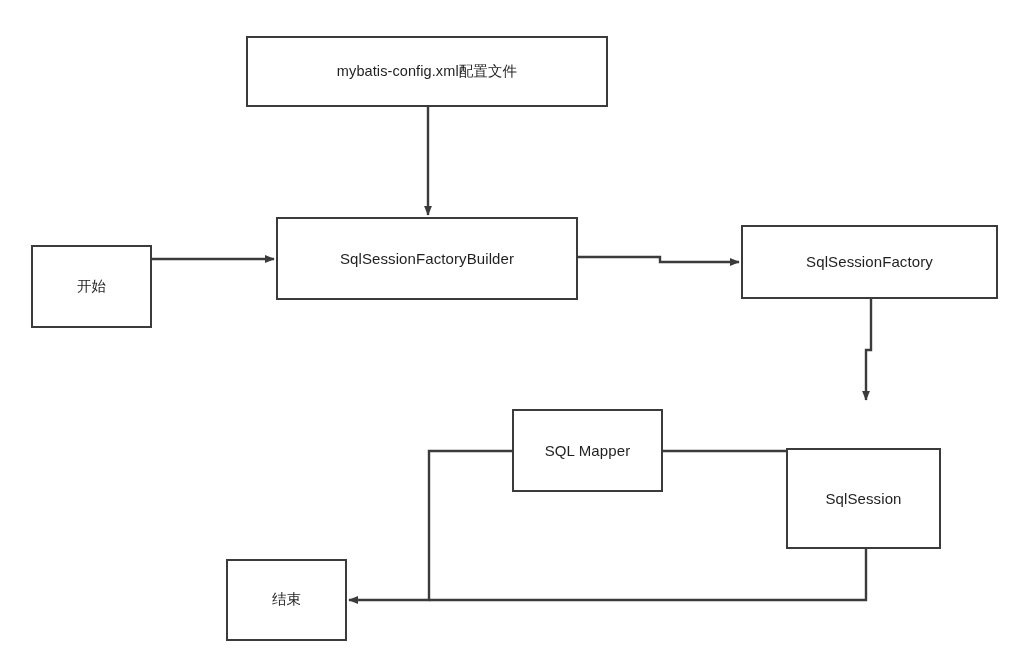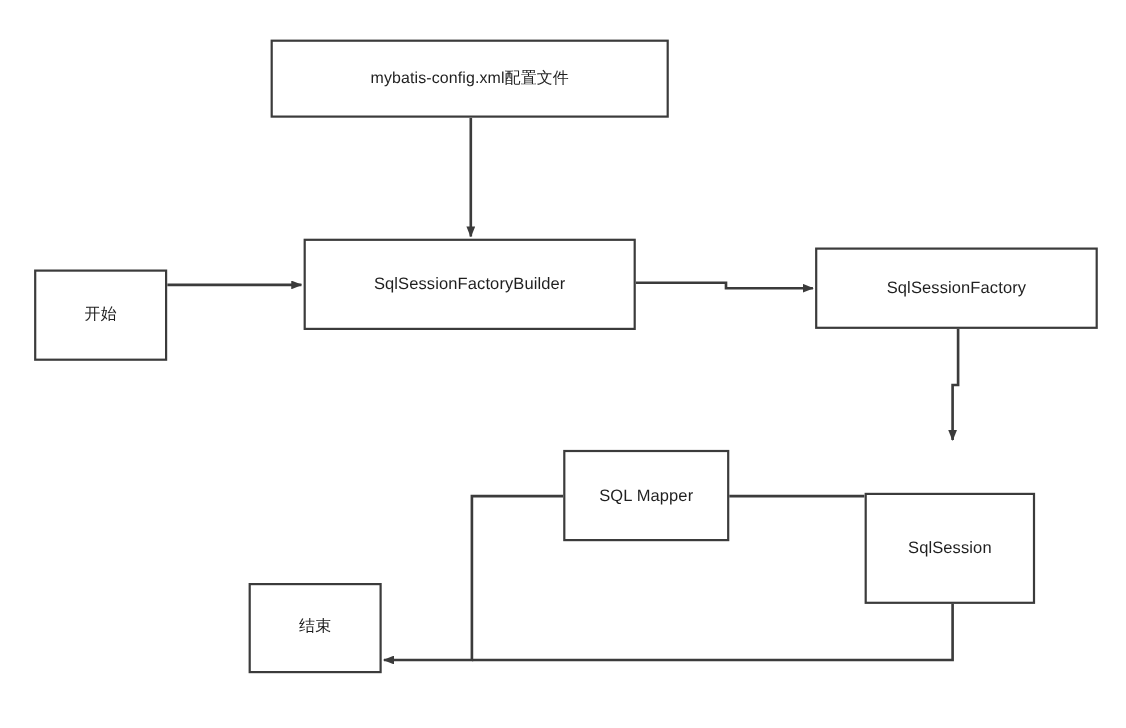--- a/index.html
+++ b/index.html
@@ -90,17 +90,17 @@
   </div>
 
   <div class="node" style="left:786px; top:402px; width:155px; height:101px;margin-top:46px;">
     <span class="node-label">SqlSession</span>
   </div>
 
   <div class="node" style="left:512px; top:409px; width:151px; height:83px;">
     <span class="node-label">SQL Mapper</span>
   </div>
 
-  <div class="node" style="left:226px; top:530px; width:121px; height:82px;">
+  <div class="node" style="left:226px; top:559px; width:121px; height:82px;">
     <span class="node-label cjk">结束</span>
   </div>
 
 </div>
 
 </body></html>

